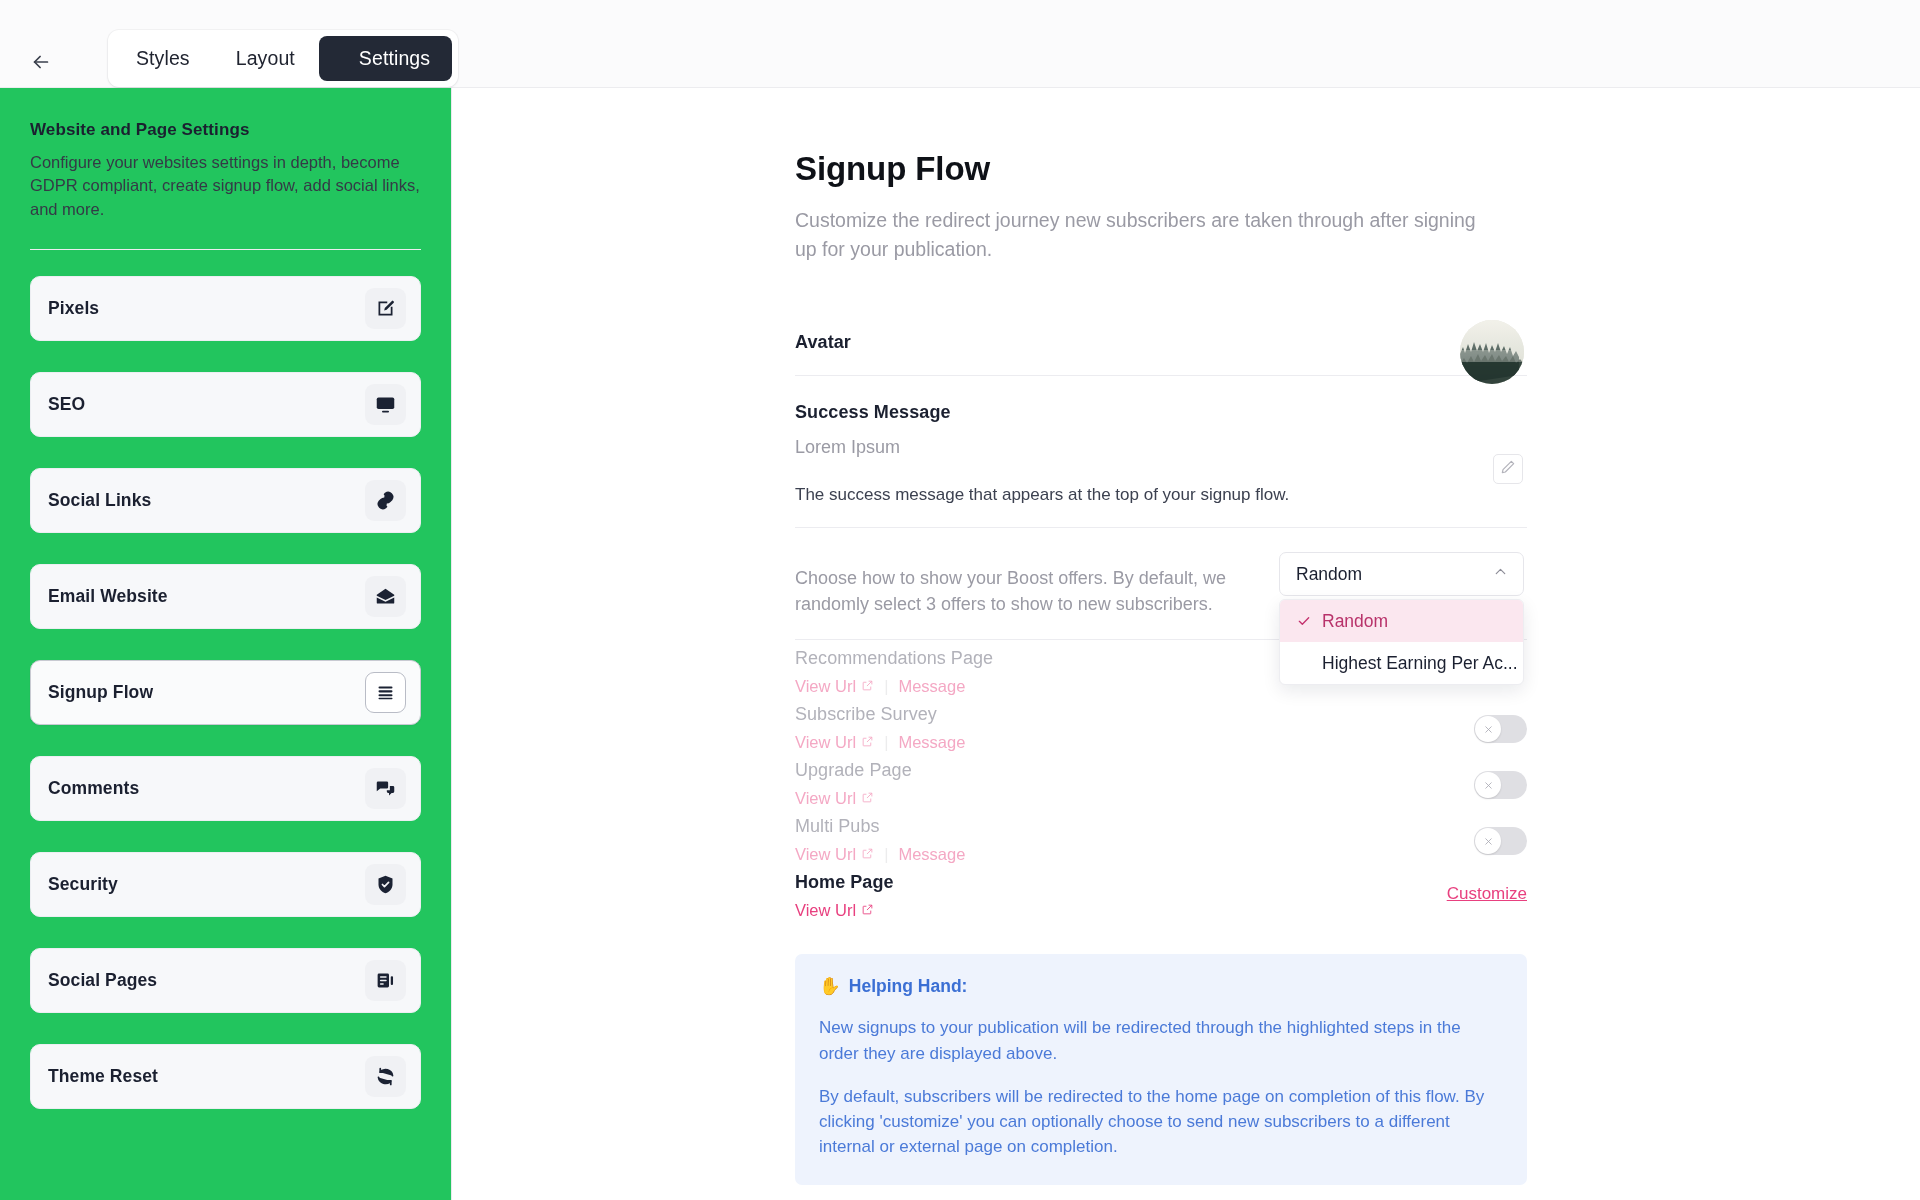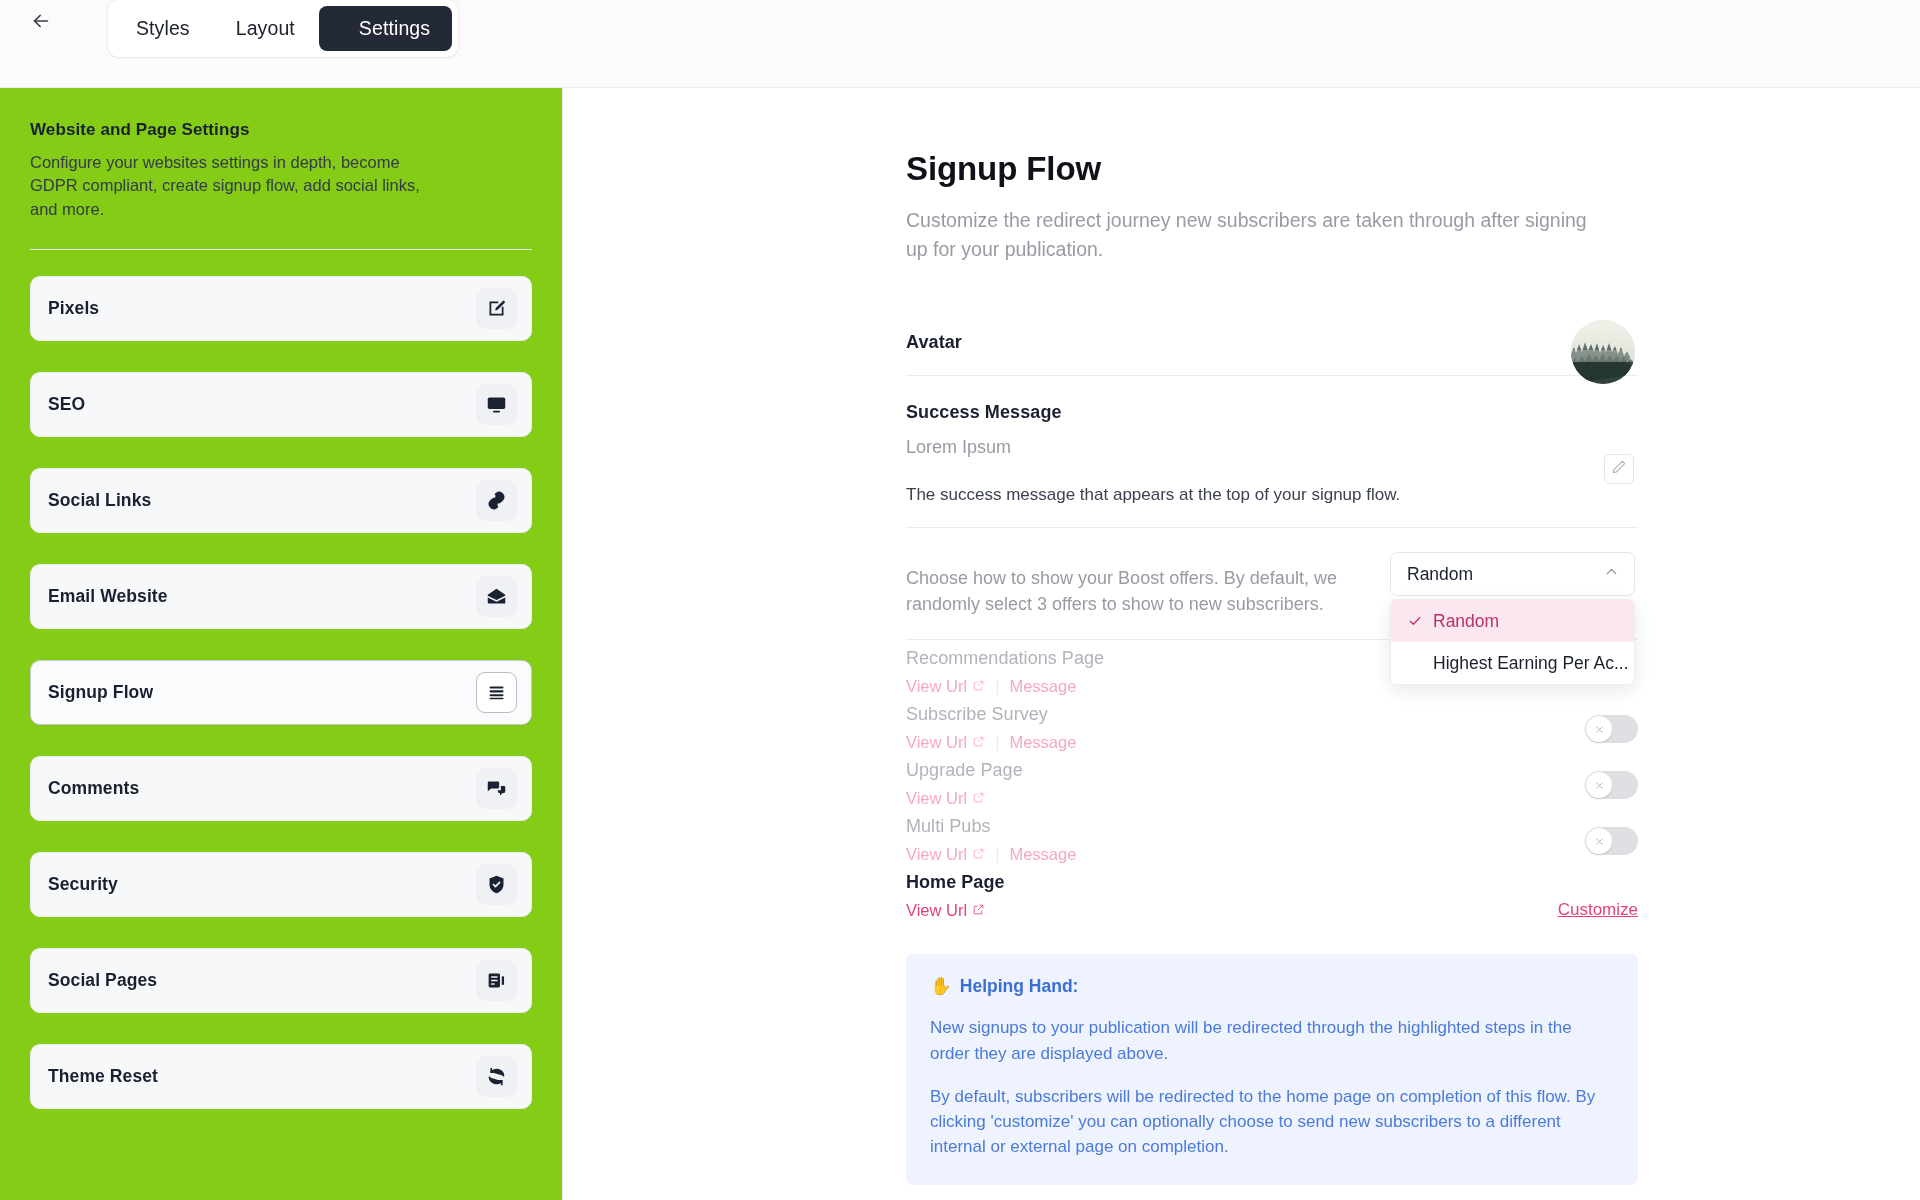--- a/index.html
+++ b/index.html
@@ -9,21 +9,21 @@
     background: #ffffff;
     overflow: hidden;
   }
 
   
   .topbar {
     position: absolute; top: 0; left: 0;
     width: 1920px; height: 88px;
     background: #fbfbfc;
     border-bottom: 1px solid #ececef;
-    display: flex; align-items: flex-start;
+    display: flex; align-items: flex-end;
   }
   .back-btn {
     width: 46px; height: 46px; margin-left: 18px;
     display: flex; align-items: center; justify-content: center;
     cursor: pointer; border-radius: 8px;
   }
   .back-btn svg { width: 22px; height: 22px; }
   .tabs {
     margin-left: 44px;
     background: #ffffff;
@@ -49,22 +49,22 @@
 
   
   .body-wrap {
     position: absolute; top: 88px; left: 0;
     width: 1920px; height: 1112px;
     display: flex;
   }
 
   
   .sidebar {
-    width: 563px; height: 1112px;
-    background: #84cc16;
+    width: 452px; height: 1112px;
+    background: #22c55e;
     border-right: 1px solid #e9e9ee;
     padding: 32px 30px 0 30px;
     position: relative;
   }
   .side-title {
     font-size: 17px; font-weight: bold; color: #1b2030;
     letter-spacing: .1px;
   }
   .side-desc {
     margin-top: 11px;
@@ -227,21 +227,21 @@
   }
   .toggle .knob {
     position: absolute; left: 1px; top: 1px;
     width: 26px; height: 26px; border-radius: 50%;
     background: #fff; box-shadow: 0 1px 2px rgba(0,0,0,.12);
     display: flex; align-items: center; justify-content: center;
   }
   .toggle .knob svg { width: 11px; height: 11px; stroke: #a9a9b2; stroke-width: 1.8; }
   .customize-link {
     font-size: 17px; color: #e8407f; text-decoration: underline;
-    cursor: pointer; margin-top: 28px;
+    cursor: pointer; margin-top: 12px;
   }
 
   
   .help {
     margin-top: 30px;
     background: #eef3fd;
     border-radius: 7px;
     padding: 22px 24px 26px 24px;
   }
   .help-title {

